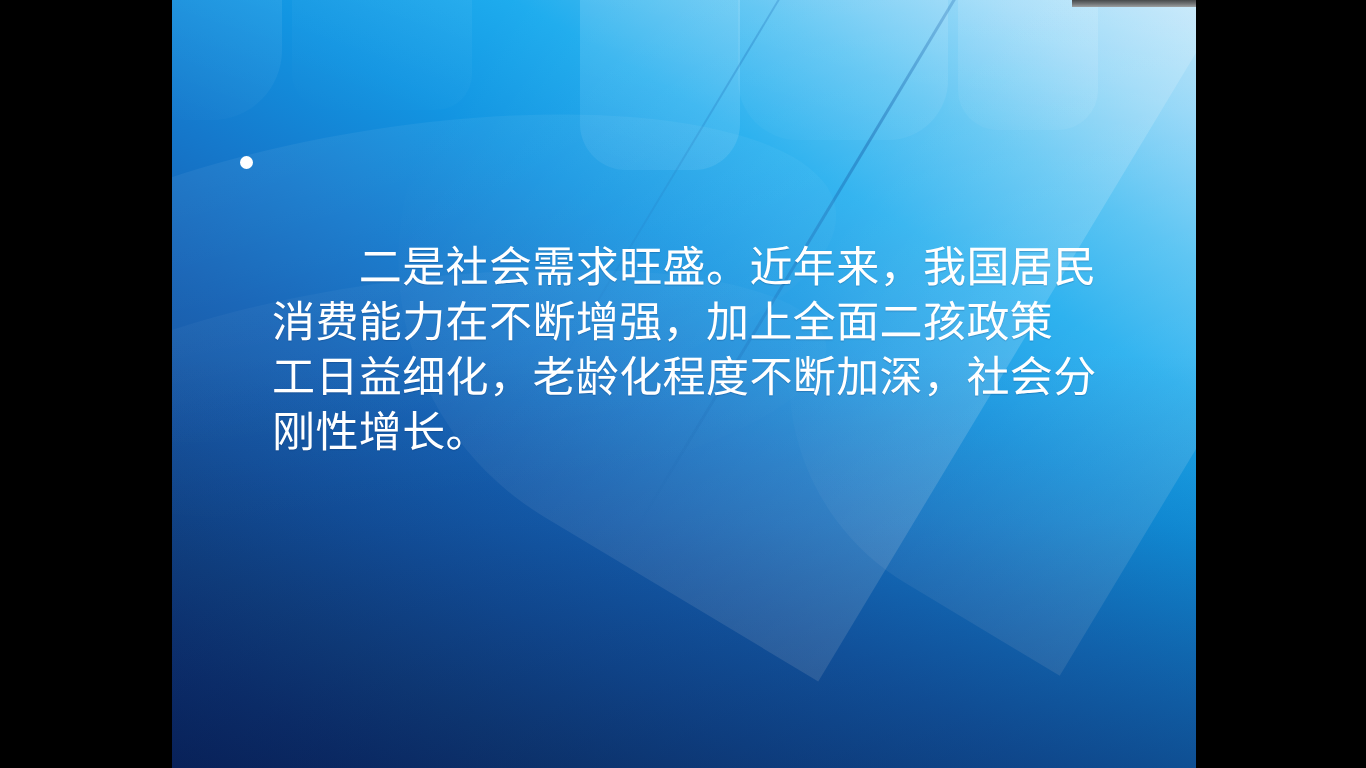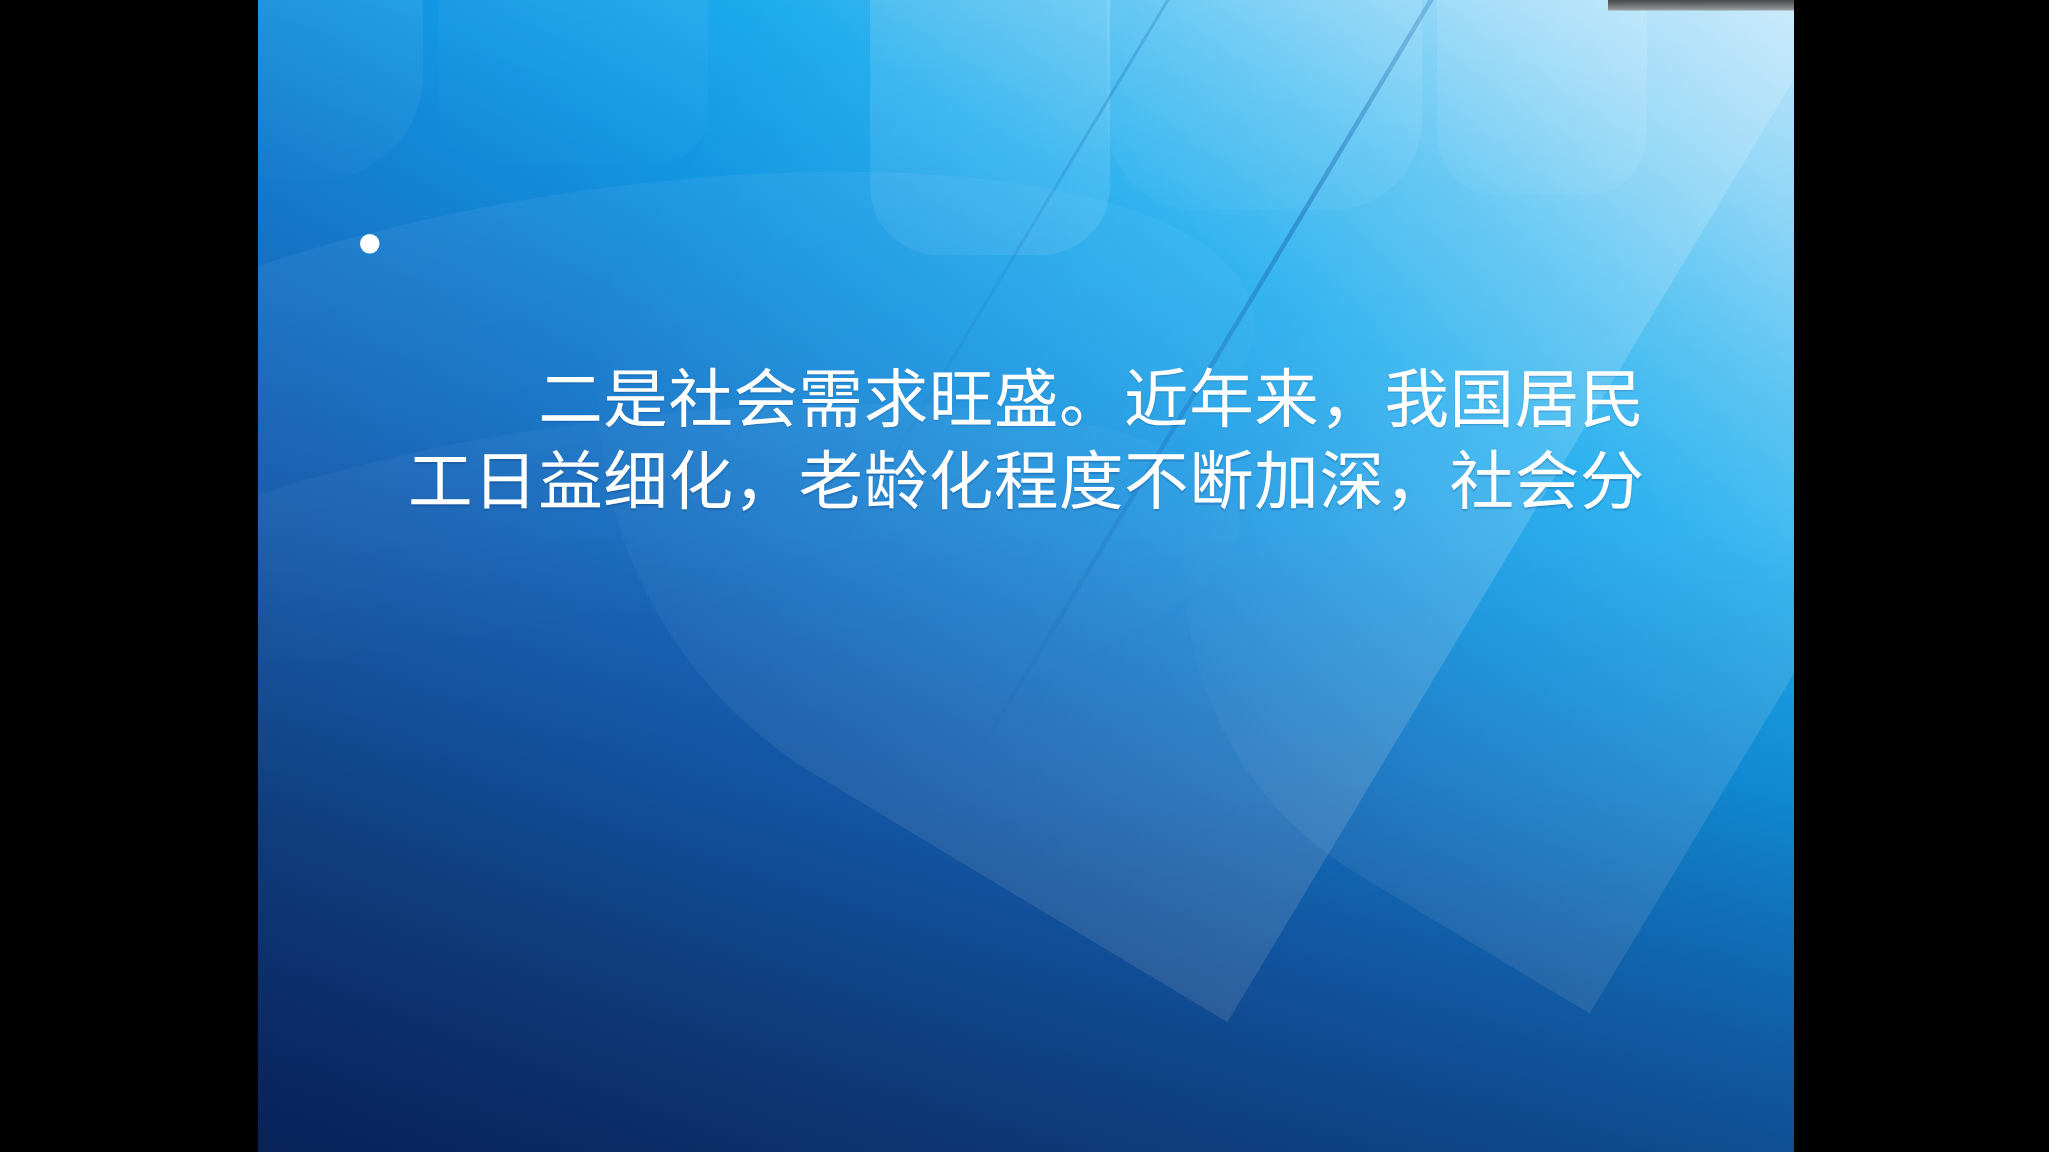--- a/index.html
+++ b/index.html
@@ -245,21 +245,21 @@
     <div class="deco-swoosh swoosh-line-2"></div>
     <div class="deco-swoosh swoosh-3"></div>
     <div class="deco-swoosh swoosh-4"></div>
 
     <div class="slide-shade"></div>
 
     <div class="content">
       <div class="bullet-row">
         <span class="bullet-dot"></span>
         <p class="body-text">
-          <span class="ln">　　二是社会需求旺盛。近年来，我国居民</span><span class="ln">工日益细化，老龄化程度不断加深，社会分</span>
+          <span class="ln">　　二是社会需求旺盛。近年来，我国居民</span><span class="ln">消费能力在不断增强，加上全面二孩政策</span><span class="ln">工日益细化，老龄化程度不断加深，社会分</span><span class="ln">刚性增长。</span>
         </p>
       </div>
     </div>
 
     <div class="top-chrome"></div>
   </div>
 
   <div class="pillar pillar-left"></div>
   <div class="pillar pillar-right"></div>
 

